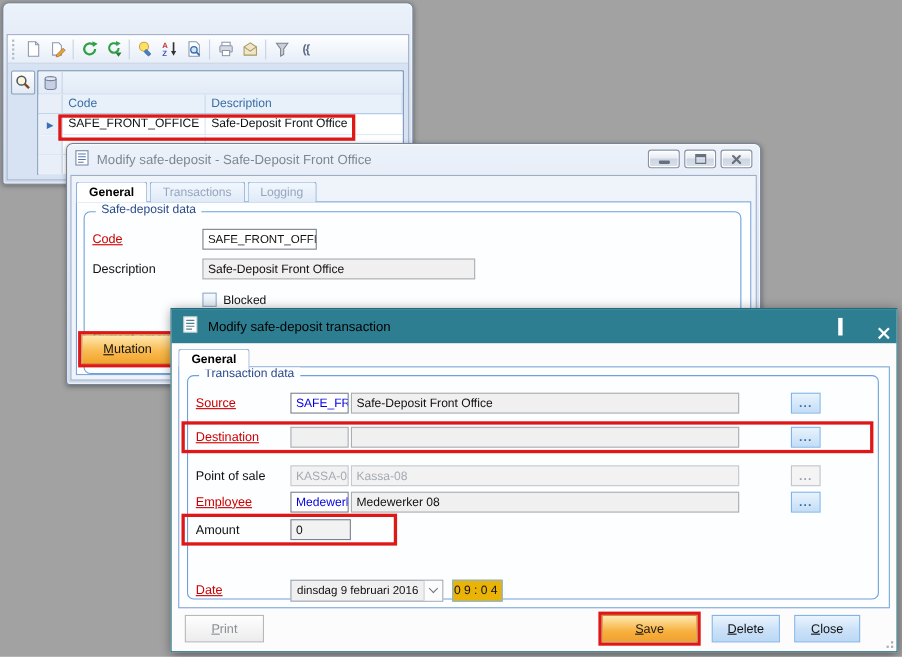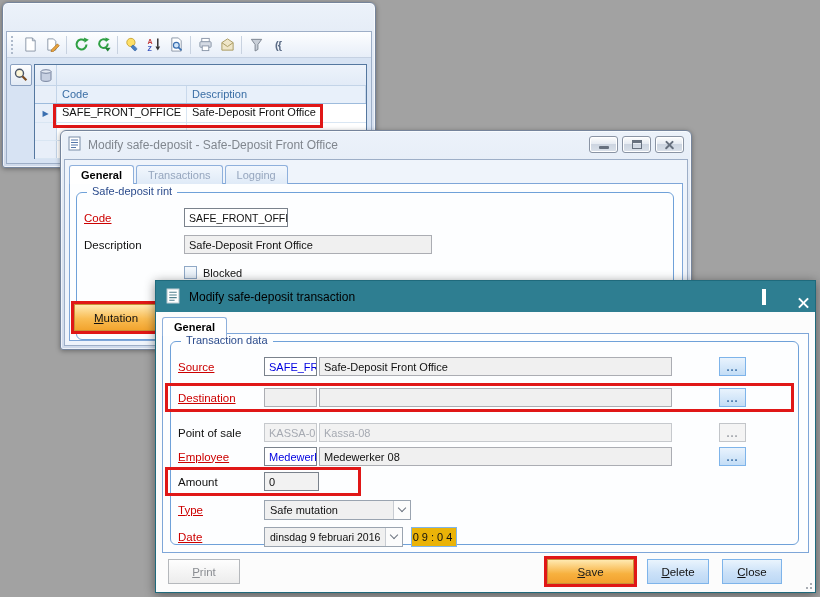--- a/index.html
+++ b/index.html
@@ -270,21 +270,21 @@
       </span>
     </div>
     <div class="client">
       <div class="tabs">
         <span class="tab active">General</span>
         <span class="tab">Transactions</span>
         <span class="tab">Logging</span>
       </div>
       <div class="panel" id="w2panel">
         <div class="gbox" id="w2gbox">
-          <span class="legend">Safe-deposit rint</span>
+          <span class="legend">Safe-deposit data</span>
           <div class="mrow" style="top:14px;">
             <span class="flabel req">Code</span>
             <span class="ibox edit" style="width:104px; font-size:10.5px;">SAFE_FRONT_OFFICE</span>
           </div>
           <div class="mrow" style="top:41px;">
             <span class="flabel">Description</span>
             <span class="ibox ro" style="width:248px;">Safe-Deposit Front Office</span>
           </div>
           <div class="mrow" style="top:69px;">
             <span class="flabel"></span>
@@ -350,29 +350,20 @@
           <span class="ibox edit bluetxt cbox">Medewerk</span>
           <span class="ibox ro dbox">Medewerker 08</span>
           <span class="browse">...</span>
         </div>
 
         <div class="frow r-amount">
           <span class="flabel">Amount</span>
           <span class="ibox amtbox">0</span>
         </div>
 
-        <div class="frow r-type">
-          <span class="flabel req">Type</span>
-          <span class="sel typesel">
-            <span class="seltxt">Safe mutation</span>
-            <span class="dd">
-                <span class="chev"></span>
-              </span>
-          </span>
-        </div>
 
         <div class="frow r-date">
           <span class="flabel req">Date</span>
           <span class="sel datesel">
             <span class="seltxt" style="font-size:10.5px;">dinsdag 9 februari 2016</span>
             <span class="dd">
                 <span class="chev"></span>
               </span>
           </span>
           <span class="timebox">09:04</span>

